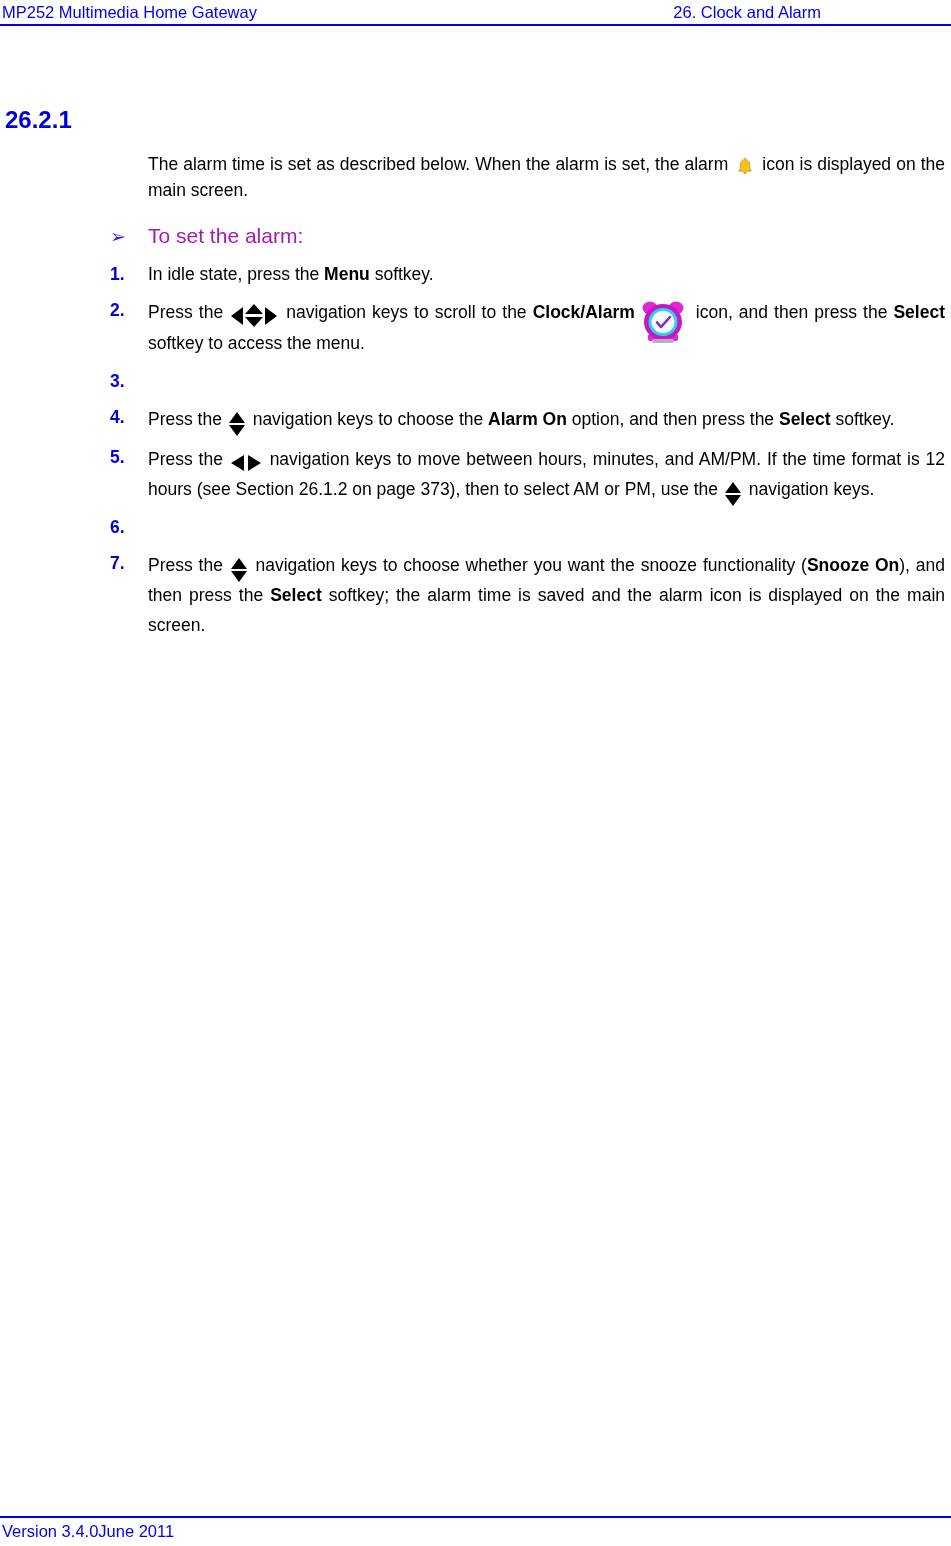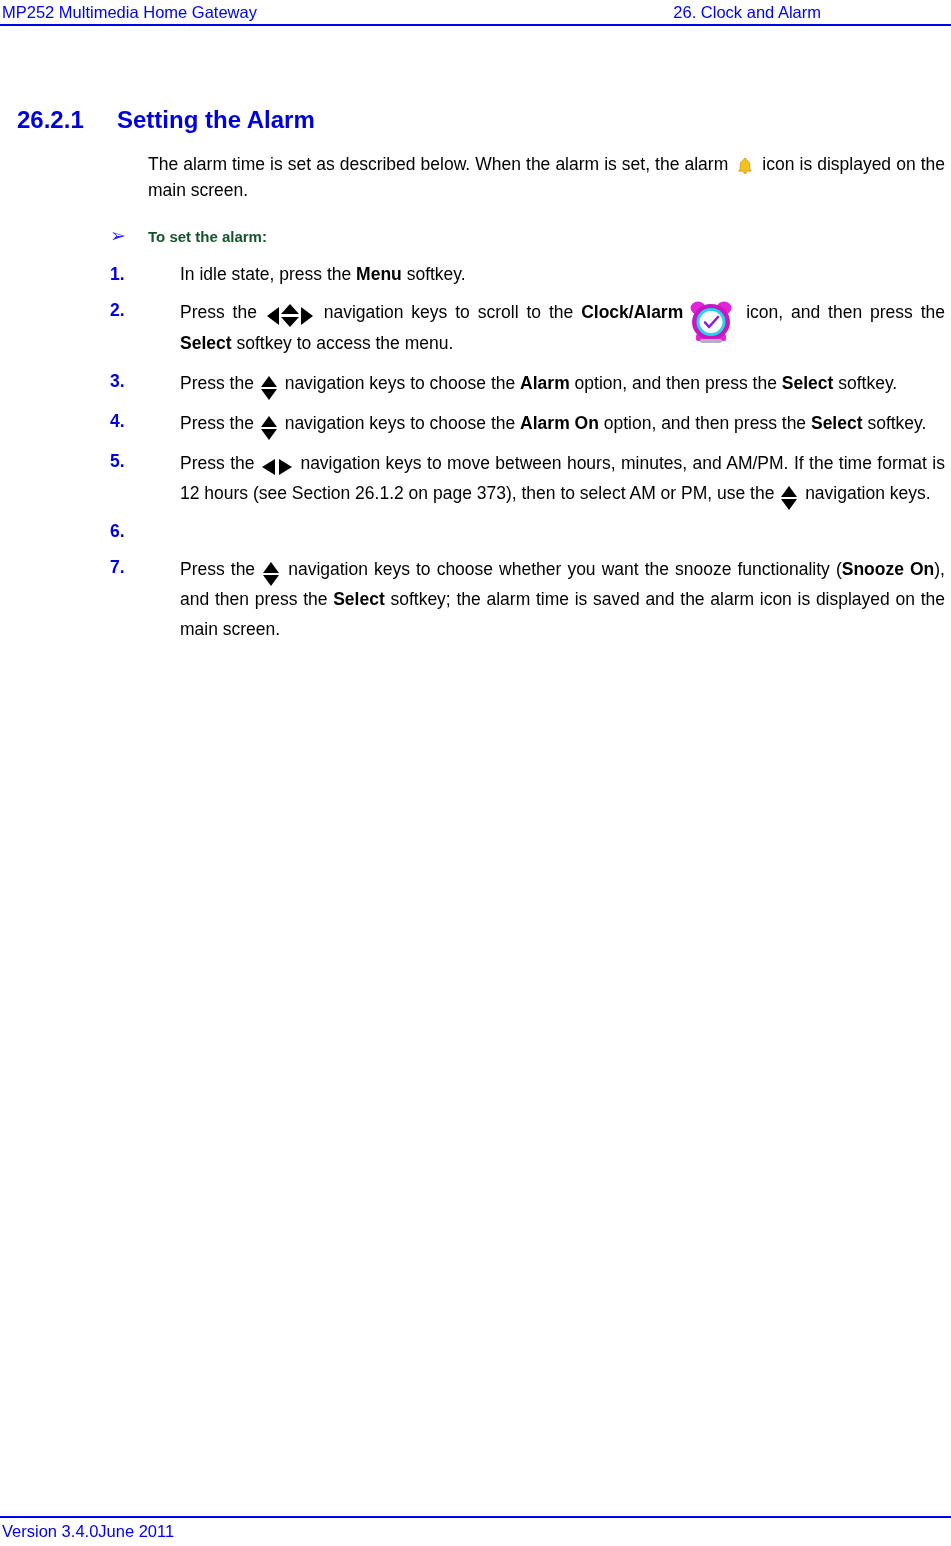--- a/index.html
+++ b/index.html
@@ -55,21 +55,21 @@
   }
 
   
   #section-heading {
     display: flex;
     align-items: baseline;
     color: #0000dd;
     font-weight: bold;
     font-size: 24px;
     line-height: 30px;
-    margin: 0 0 16px 12px;
+    margin: 0 0 16px 0;
     padding-left: 5px;
   }
   #section-heading .sec-num {
     width: 100px;
     flex: 0 0 100px;
   }
   #section-heading .sec-title { flex: 1 1 auto; }
 
   
   .body-para {
@@ -90,23 +90,23 @@
     padding-left: 110px;
   }
   #procedure-lead .arrow-glyph {
     color: #2a2aee;
     font-size: 19px;
     line-height: 26px;
     width: 38px;
     flex: 0 0 38px;
   }
   #procedure-lead .lead-text {
-    color: #14532d;
-    font-weight: bold;
-    font-size: 15px;
+    color: #a21caf;
+    font-weight: normal;
+    font-size: 21px;
     line-height: 26px;
   }
 
   
   .step {
     display: flex;
     align-items: flex-start;
     margin: 0 0 10px 0;
     padding-left: 110px;
     padding-right: 6px;
@@ -119,21 +119,20 @@
     font-size: 17.5px;
     line-height: 26px;
   }
   .step .step-body {
     flex: 1 1 auto;
     font-size: 17.5px;
     line-height: 26px;
     text-align: justify;
     text-justify: inter-word;
     color: #000;
-    margin-left: 32px;
   }
   .step .step-body > b { font-weight: bold; }
   .step.tall .step-body { line-height: 30px; }
 
   
   .icon-inline {
     display: inline-block;
     vertical-align: middle;
     position: relative;
   }
@@ -273,21 +272,20 @@
     <span class="hdr-text">MP252 Multimedia Home Gateway</span>
     <span class="hdr-text">26. Clock and Alarm</span>
   </div>
   <div class="rule" id="header-rule"></div>
 </div>
 
 <div id="content">
 
   <h2 id="section-heading">
     <span class="sec-num">26.2.1</span>
-    <span class="sec-title">Setting the Alarm</span>
   </h2>
 
   <p class="body-para">
     <span>The alarm time is set as described below. When the alarm is set, the alarm</span>
     <span class="icon-inline bell-icon">
       <svg viewBox="0 0 18 20" width="18" height="20" aria-hidden="true">
         <path d="M9 1.2c-.7 0-1.2.5-1.2 1.1v.6C5.6 3.5 4.2 5.4 4.2 7.8v3.6L2.8 14.2h12.4l-1.4-2.8V7.8c0-2.4-1.4-4.3-3.6-4.9v-.6C10.2 1.7 9.7 1.2 9 1.2z" fill="#f5c21b" stroke="#c98f08" stroke-width=".7"></path>
         <path d="M7.1 15.1h3.8c0 1.1-.85 1.9-1.9 1.9s-1.9-.8-1.9-1.9z" fill="#e0a40a"></path>
       </svg>
     </span>
@@ -313,21 +311,20 @@
               <rect x="30" y="36" width="8" height="7" rx="2" fill="#e324d8"></rect>
               <ellipse cx="23" cy="24" rx="19" ry="18" fill="#c717c0"></ellipse>
               <ellipse cx="23" cy="24" rx="14.5" ry="14" fill="#28d2e8"></ellipse>
               <ellipse cx="23" cy="24" rx="11.5" ry="11" fill="#ffffff"></ellipse>
               <path d="M17 24.5l4 4.5 9-10" fill="none" stroke="#8a1fd6" stroke-width="2.6" stroke-linecap="round" stroke-linejoin="round"></path>
               <rect x="12" y="41" width="22" height="4" rx="2" fill="#b8aebd"></rect>
             </svg></span><span> icon, and then press the </span><b>Select</b><span> softkey to access the menu.</span></span>
       </div>
       <div class="step tall">
         <span class="step-num">3.</span>
-        <span class="step-body"><span>Press the </span><span class="icon-inline nav-ud"><span class="tri-up"></span><span class="tri-dn"></span></span><span> navigation keys to choose the </span><b>Alarm</b><span> option, and then press the </span><b>Select</b><span> softkey.</span></span>
       </div>
       <div class="step tall">
         <span class="step-num">4.</span>
         <span class="step-body"><span>Press the </span><span class="icon-inline nav-ud"><span class="tri-up"></span><span class="tri-dn"></span></span><span> navigation keys to choose the </span><b>Alarm On</b><span> option, and then press the </span><b>Select</b><span> softkey.</span></span>
       </div>
       <div class="step tall">
         <span class="step-num">5.</span>
         <span class="step-body"><span>Press the </span><span class="icon-inline nav-lr"><span class="tri-lf"></span><span class="tri-rt"></span></span><span> navigation keys to move between hours, minutes, and AM/PM. If the time format is 12 hours (see Section 26.1.2 on page 373), then to select AM or PM, use the </span><span class="icon-inline nav-ud"><span class="tri-up"></span><span class="tri-dn"></span></span><span> navigation keys.</span></span>
       </div>
       <div class="step">

